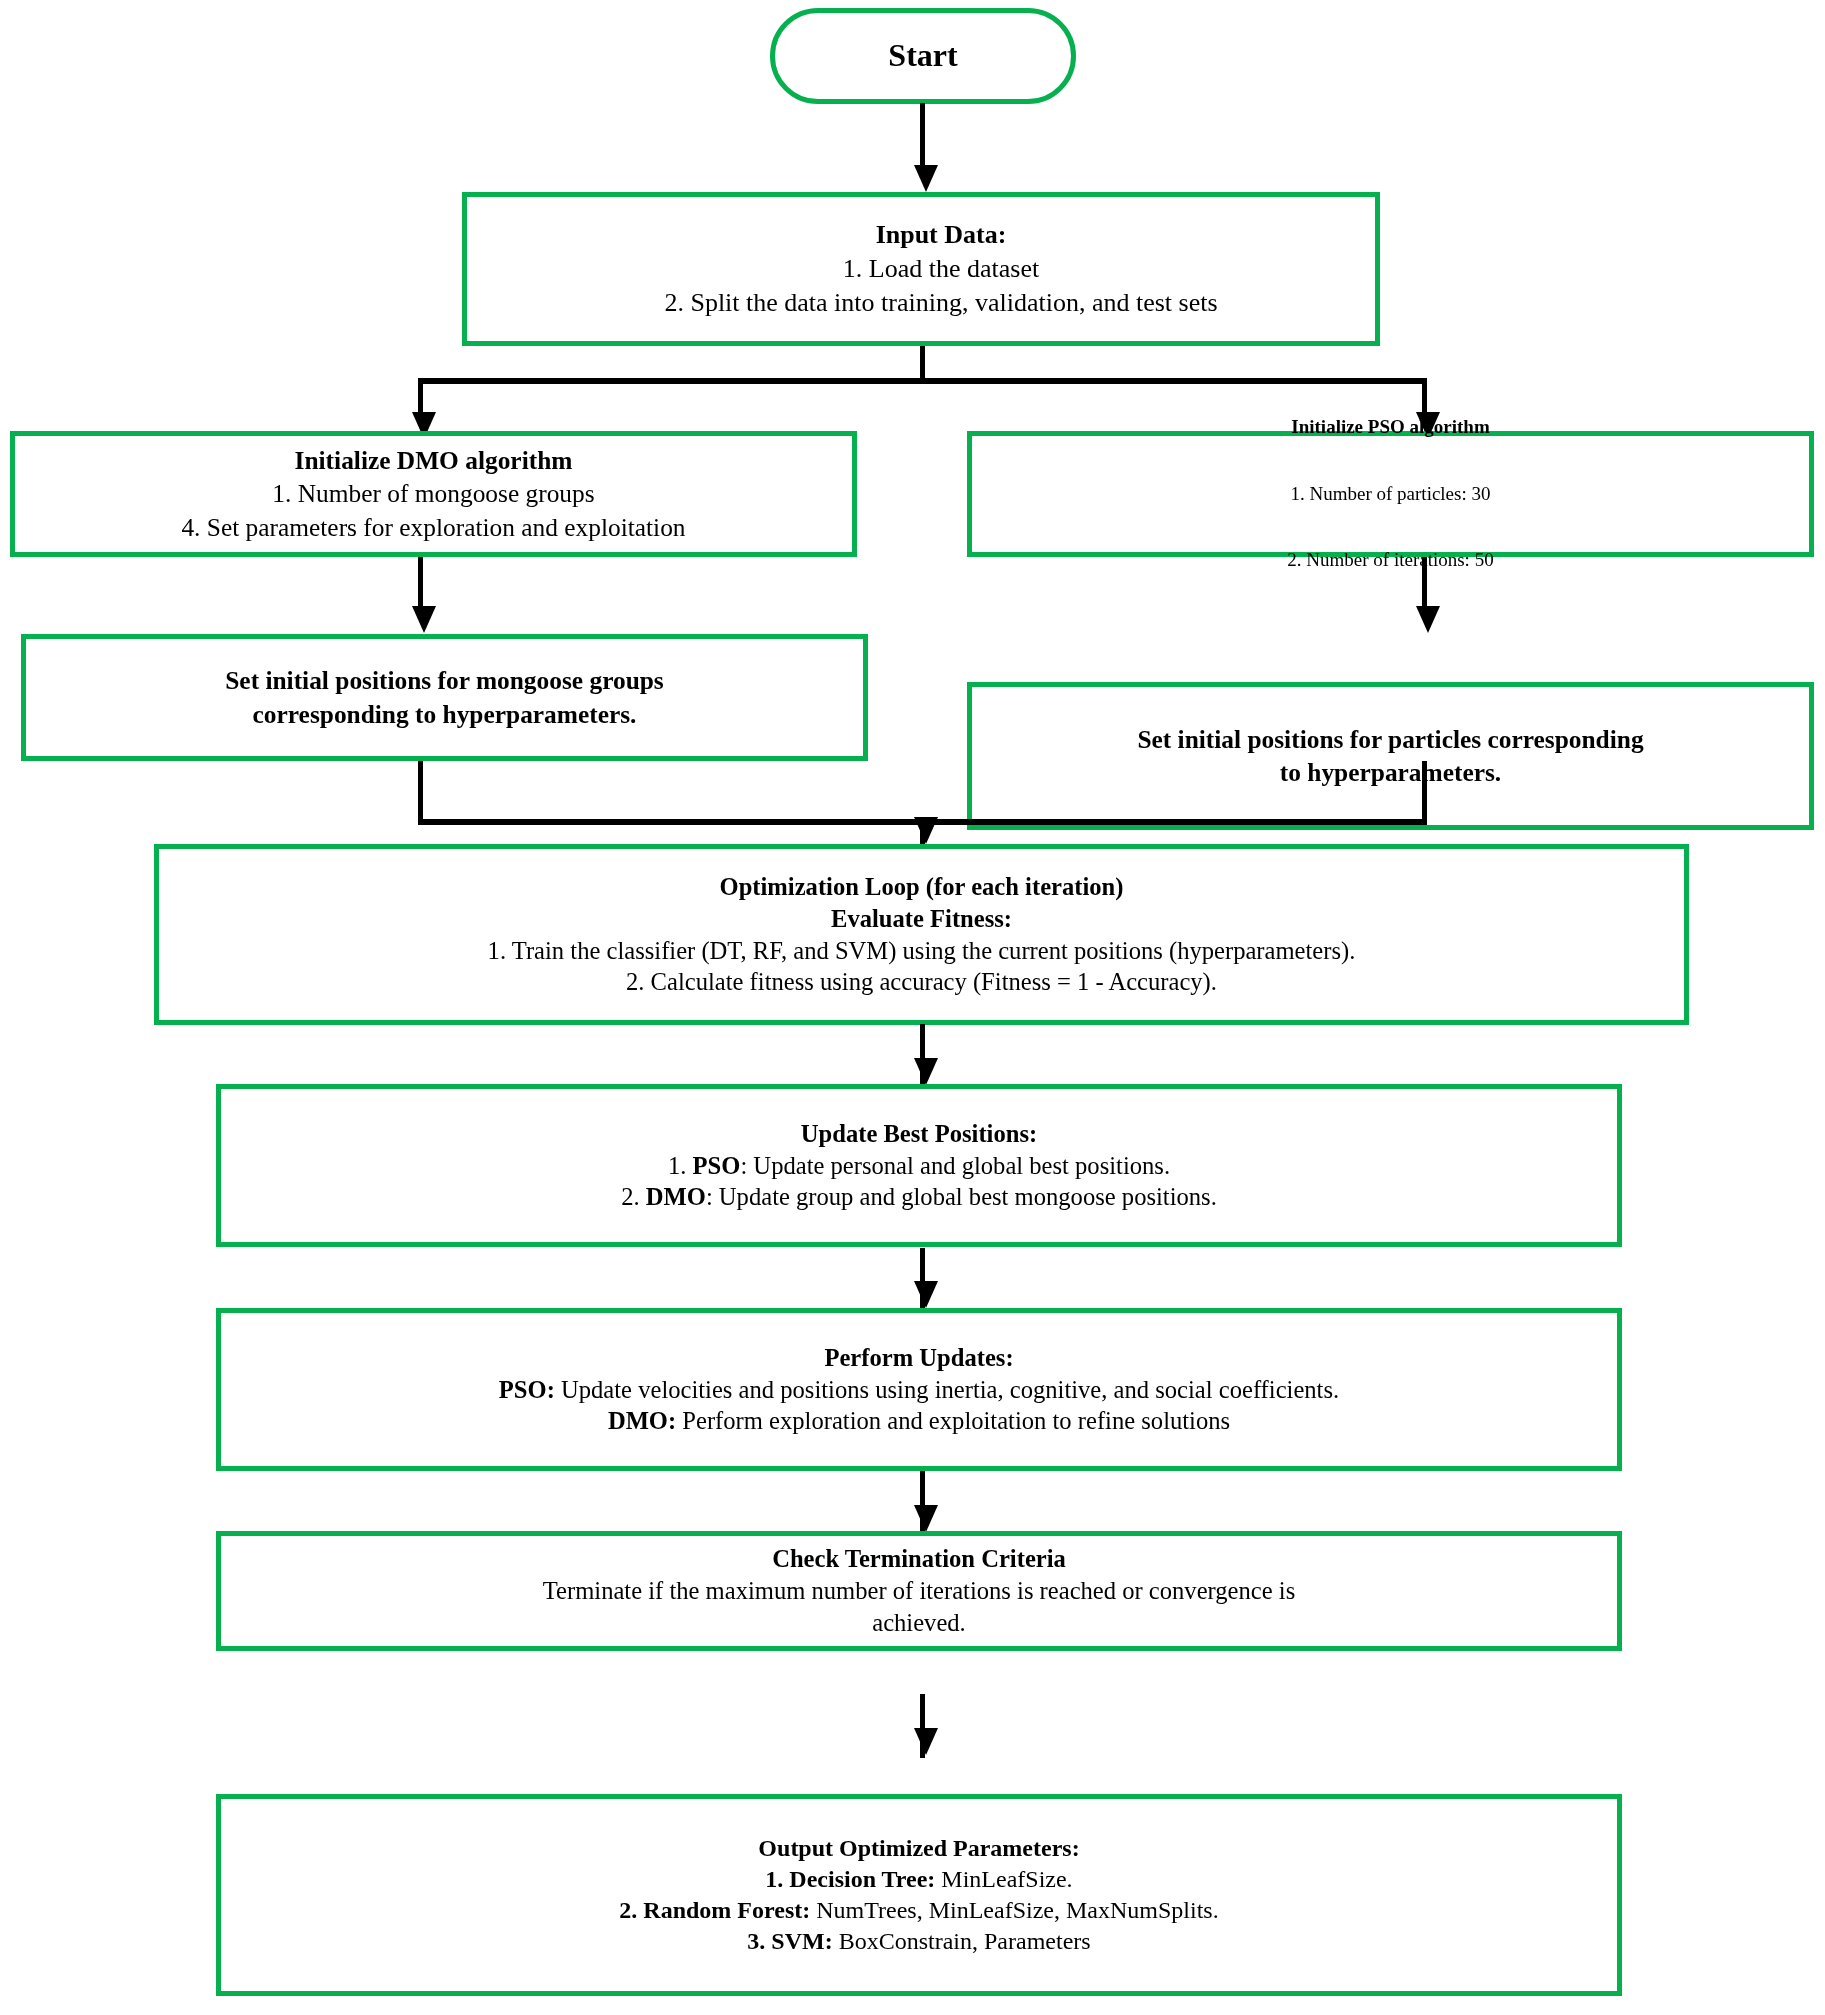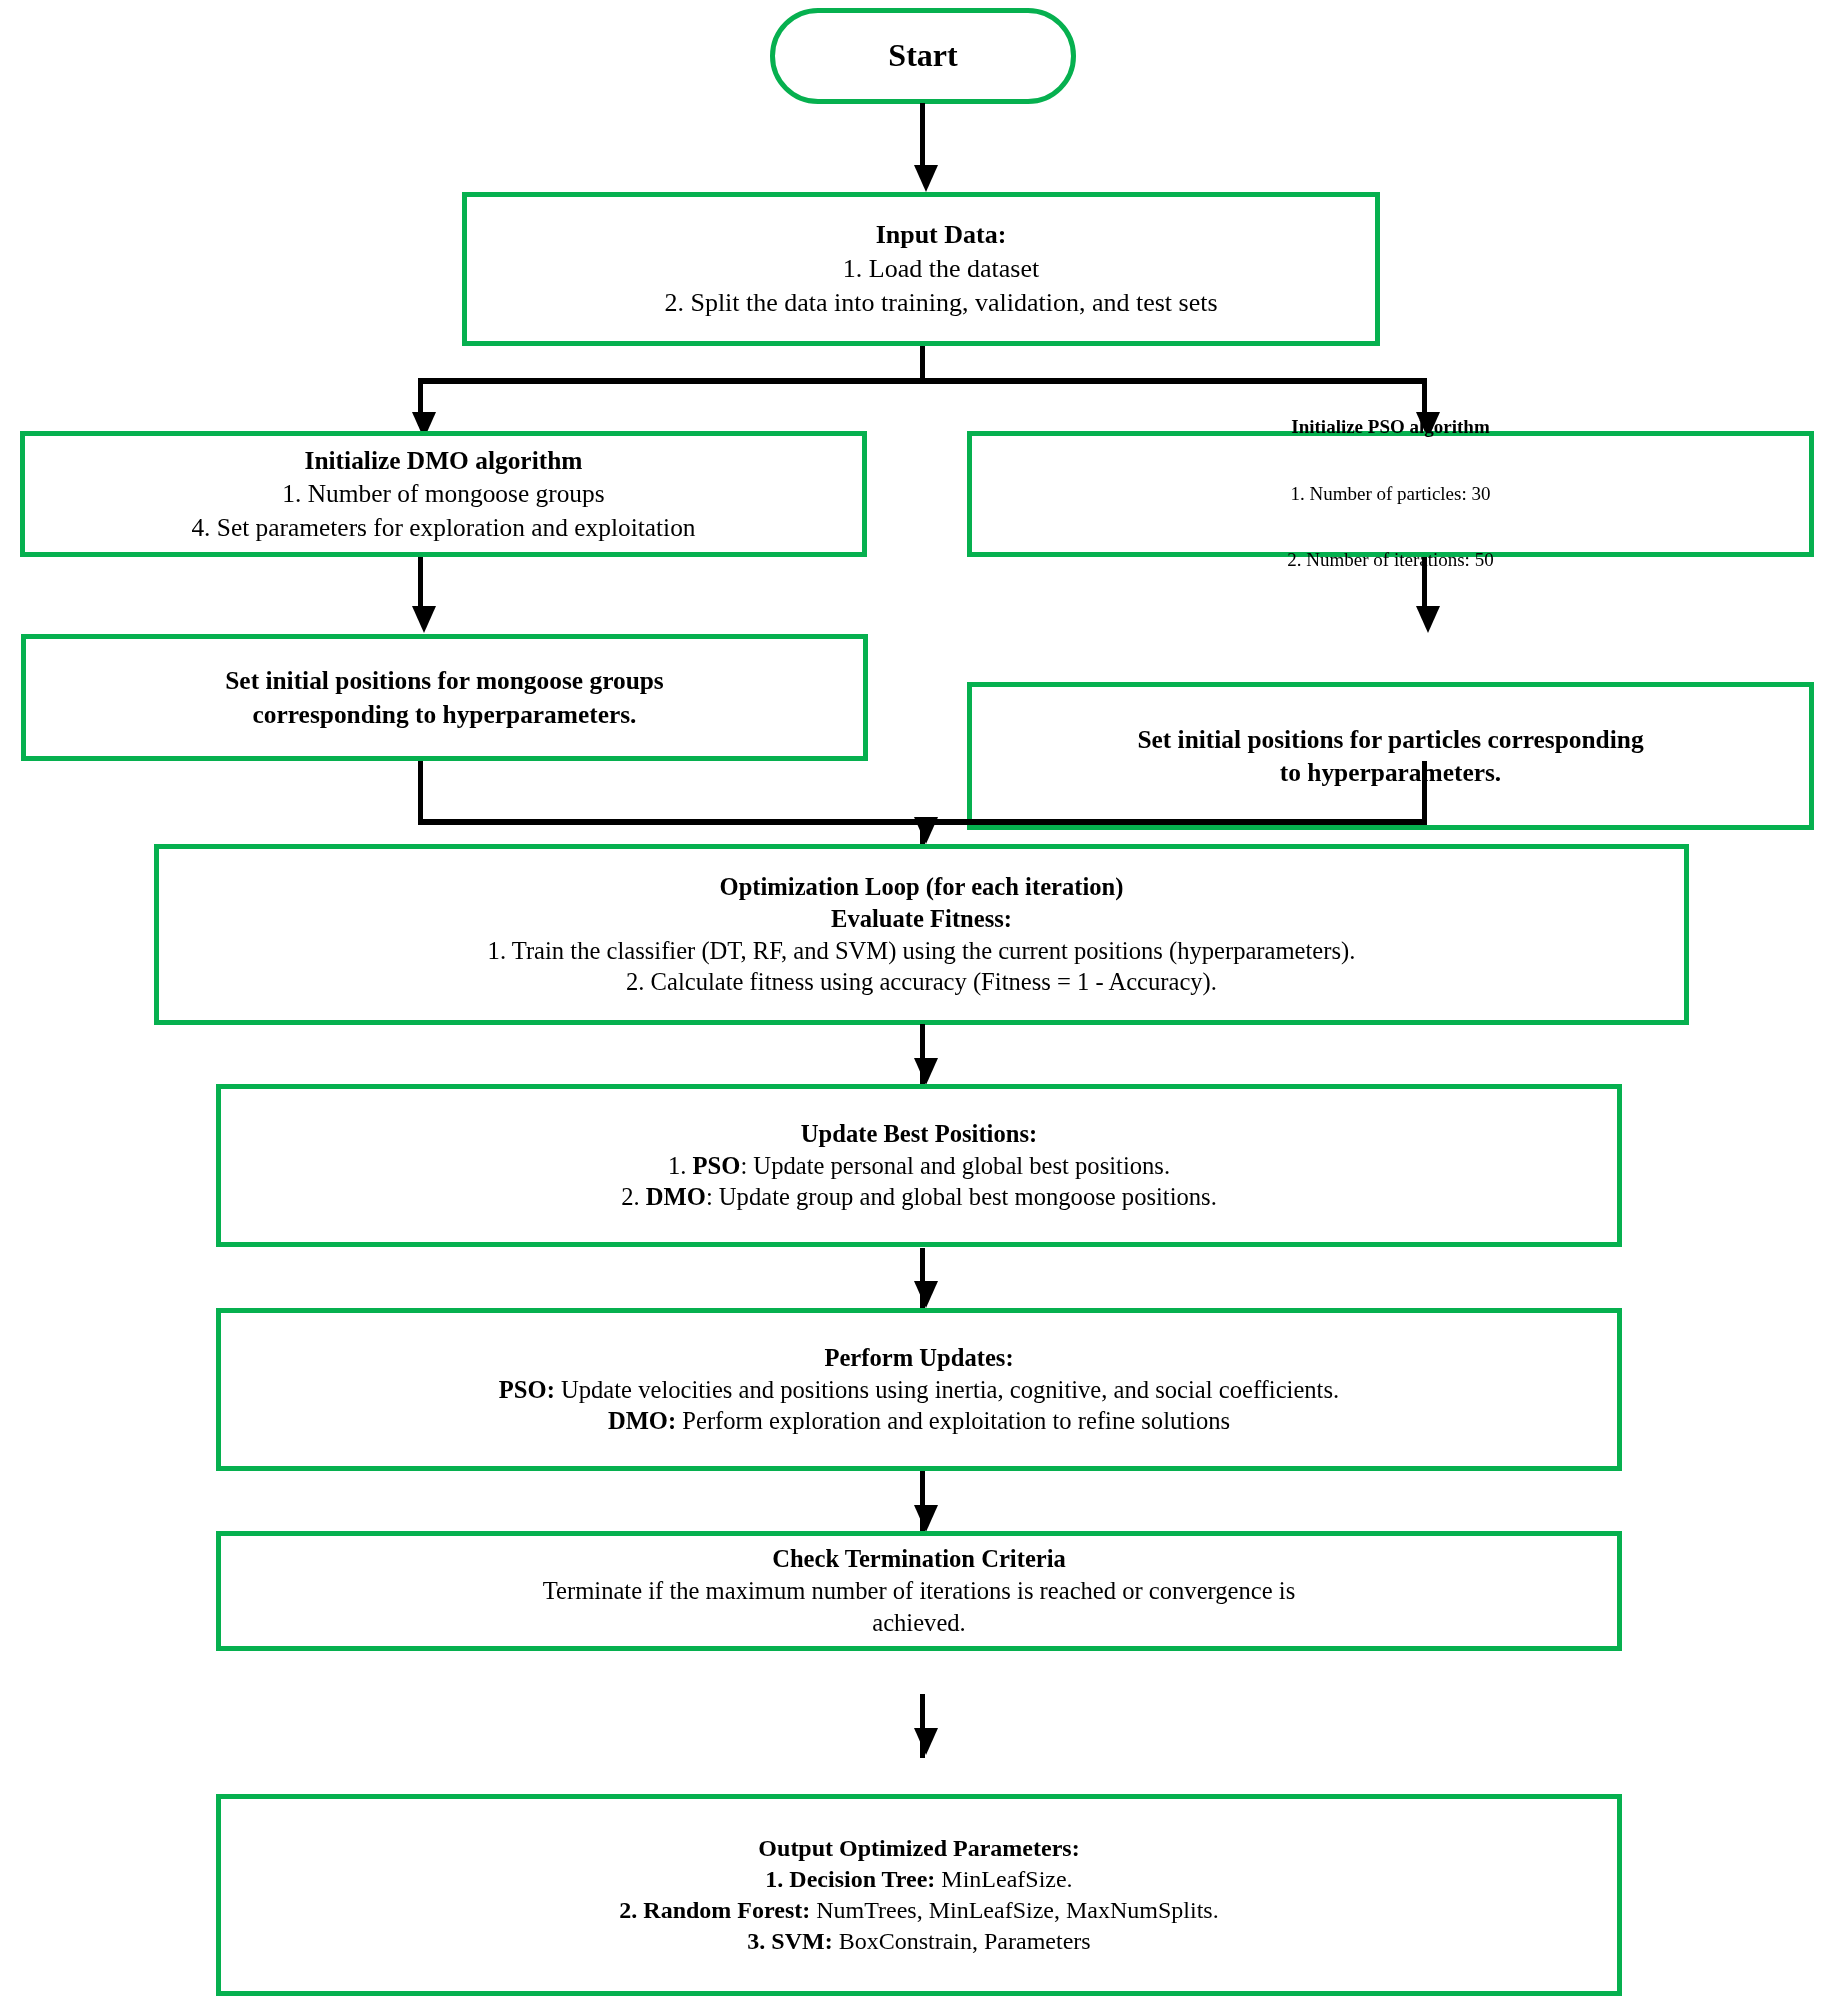--- a/index.html
+++ b/index.html
@@ -80,21 +80,21 @@
     <span class="ln r">2. Split the data into training, validation, and test sets</span>
   </div>
 
   <div class="vline" style="left:920px; top:346px; height:34px;"></div>
   <div class="hline" style="left:418px; top:378px; width:1009px;"></div>
   <div class="vline" style="left:418px; top:378px; height:48px;"></div>
   <div class="arrowhead" style="left:412px; top:412px;"></div>
   <div class="vline" style="left:1422px; top:378px; height:48px;"></div>
   <div class="arrowhead" style="left:1416px; top:412px;"></div>
 
-  <div class="node" style="left:20px; top:431px; width:847px; height:126px; font-size:25.4px;">
+  <div class="node" style="left:10px; top:431px; width:847px; height:126px; font-size:25.4px;">
     <span class="ln b">Initialize DMO algorithm</span>
     <span class="ln r">1. Number of mongoose groups</span>
     <span class="ln r">4. Set parameters for exploration and exploitation</span>
   </div>
 
   <div class="node" style="left:967px; top:431px; width:847px; height:126px; font-size:19px;gap:42px;">
     <span class="ln b">Initialize PSO algorithm</span>
     <span class="ln r">1. Number of particles: 30</span>
     <span class="ln r">2. Number of iterations: 50</span>
   </div>

